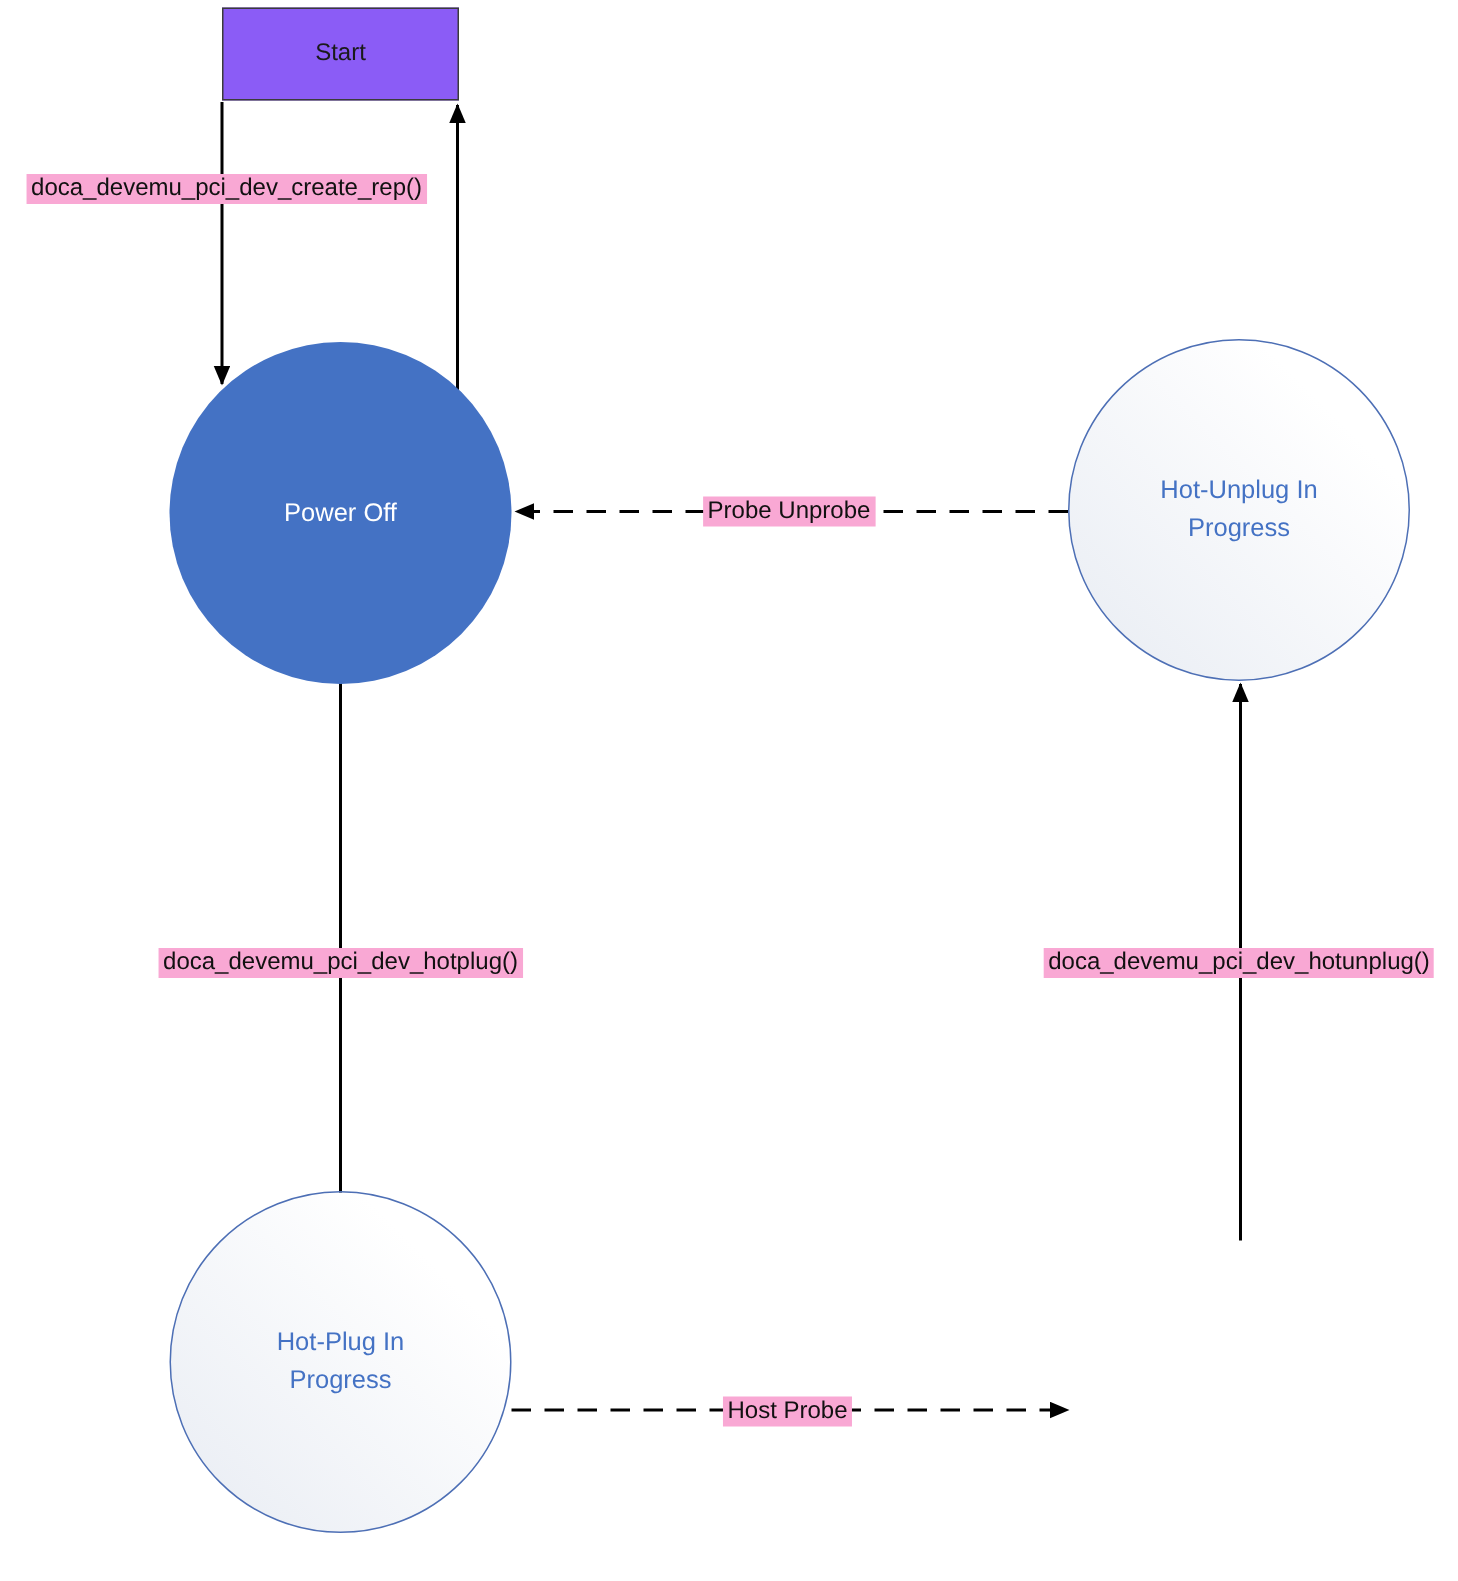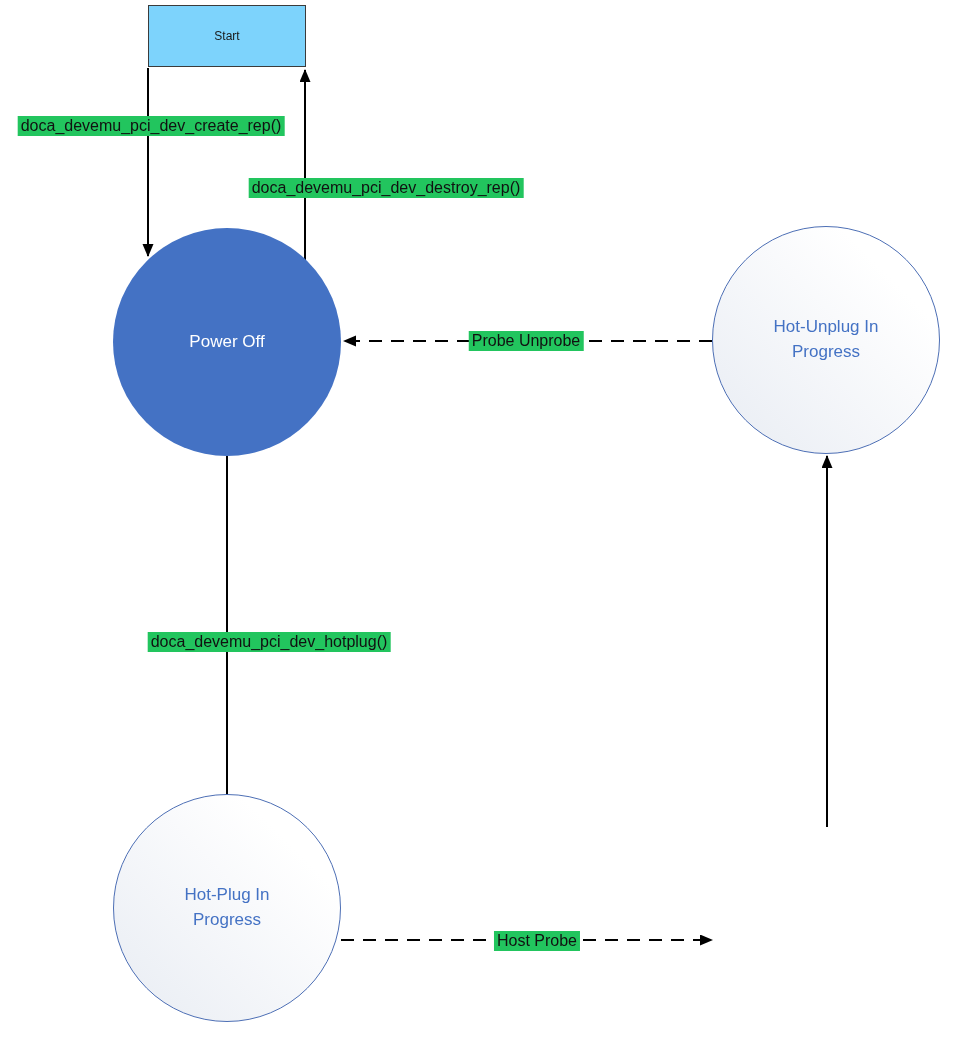--- a/index.html
+++ b/index.html
@@ -22,24 +22,24 @@
   }
   svg.edges line.dashed {
     stroke-dasharray: 13 9;
   }
   .arrowhead-fill { fill: var(--edge-color, #000000); }
 
   .start-box {
     position: absolute;
     left: 148px; top: 5px;
     width: 158px; height: 62px;
-    background: #7dd3fc;
+    background: #8b5cf6;
     border: 1px solid #3b3b3b;
     display: flex; align-items: center; justify-content: center;
-    font-size: 12px;
+    font-size: 16px;
     color: #1a1a1a;
     z-index: 2;
     box-sizing: border-box;
   }
 
   .state {
     position: absolute;
     width: 228px; height: 228px;
     border-radius: 50%;
     display: flex; flex-direction: column;
@@ -62,33 +62,33 @@
   .state span { display: block; }
 
   #power-off  { left: 113px; top: 228px; text-align: right; }
   #hot-unplug { left: 712px; top: 226px; }
   #hot-plug   { left: 113px; top: 794px; }
   #power-on   { left: 713px; top: 826px; }
 
   .edge-label {
     position: absolute;
     transform: translate(-50%, -50%);
-    background: #22c55e;
+    background: #f9a8d4;
     color: #111111;
     font-size: 16px;
     white-space: nowrap;
     padding: 1px 3px;
     z-index: 3;
   }
   #lbl-create-rep   { left: 151px; top: 126px; }
   #lbl-destroy-rep  { left: 386px; top: 188px; }
   #lbl-host-unprobe { left: 526px; top: 341px; }
-  #lbl-hotplug      { left: 227px; top: 642px; margin-left: 42px; }
+  #lbl-hotplug      { left: 227px; top: 642px; }
   #lbl-hotunplug    { left: 826px; top: 642px; }
-  #lbl-host-probe   { left: 537px; top: 941px; }
+  #lbl-host-probe   { left: 525px; top: 941px; }
 </style>
 </head>
 <body>
 
 <div class="canvas">
 
   <svg class="edges" width="972" height="1054" viewBox="0 0 972 1054">
     <defs>
       <marker id="arrowhead" markerUnits="userSpaceOnUse" markerWidth="15" markerHeight="12" refX="12" refY="5.5" orient="auto">
         <path class="arrowhead-fill" d="M0,0 L13,5.5 L0,11 Z"></path>
@@ -116,18 +116,18 @@
     <span>Progress</span>
   </div>
 
   <div class="state outline" id="hot-plug">
     <span>Hot-Plug In</span>
     <span>Progress</span>
   </div>
 
 
   <div class="edge-label" id="lbl-create-rep">doca_devemu_pci_dev_create_rep()</div>
-  <div class="edge-label" id="lbl-destroy-rep">doca_devemu_pci_dev_destroy_rep()</div>
   <div class="edge-label" id="lbl-host-unprobe">Probe Unprobe</div>
   <div class="edge-label" id="lbl-hotplug">doca_devemu_pci_dev_hotplug()</div>
+  <div class="edge-label" id="lbl-hotunplug">doca_devemu_pci_dev_hotunplug()</div>
   <div class="edge-label" id="lbl-host-probe">Host Probe</div>
 
 </div>
 
 </body></html>

